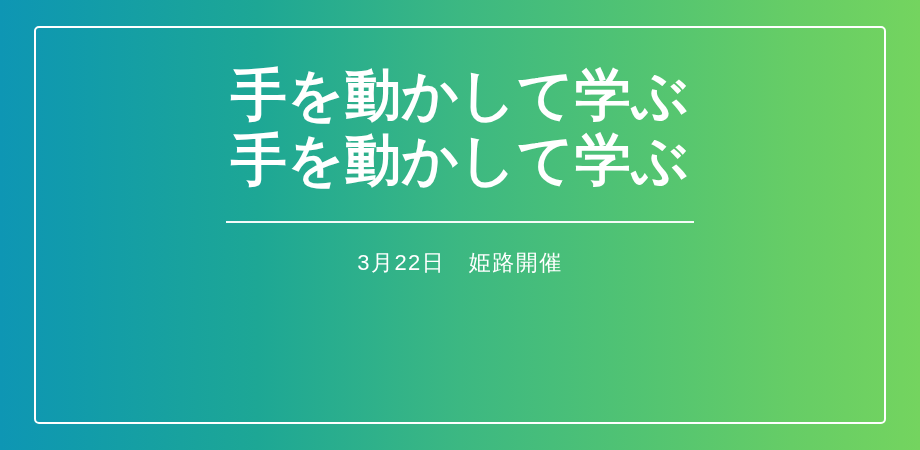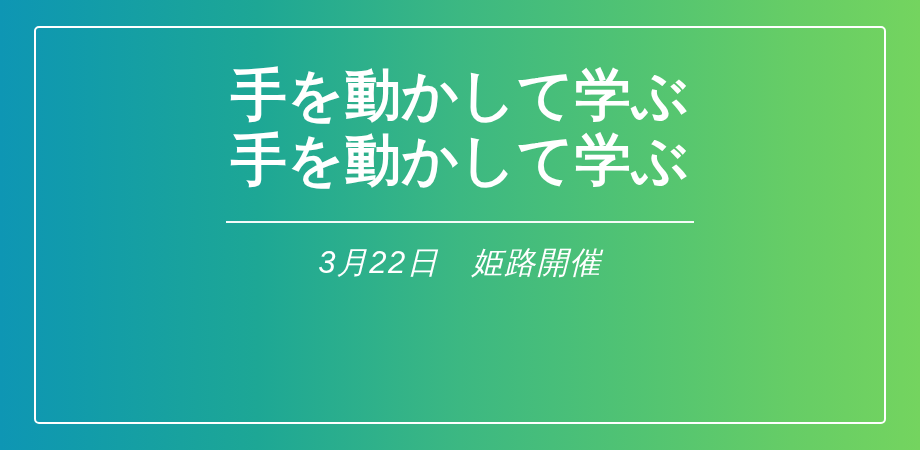--- a/index.html
+++ b/index.html
@@ -75,26 +75,25 @@
     margin-top: 29px;
     width: 468px;
     height: 2px;
     background: #ffffff;
     opacity: 0.95;
   }
 
   #subtitle {
     margin-top: 25px;
     color: #ffffff;
-    font-size: 31px;
+    font-size: 22px;
     line-height: 30px;
     font-weight: 400;
     letter-spacing: 1.5px;
     white-space: nowrap;
-    font-style: italic;
   }
 </style>
 </head>
 <body>
 
 <div id="banner">
 
   <div id="frame"></div>
 
   <div id="content">

